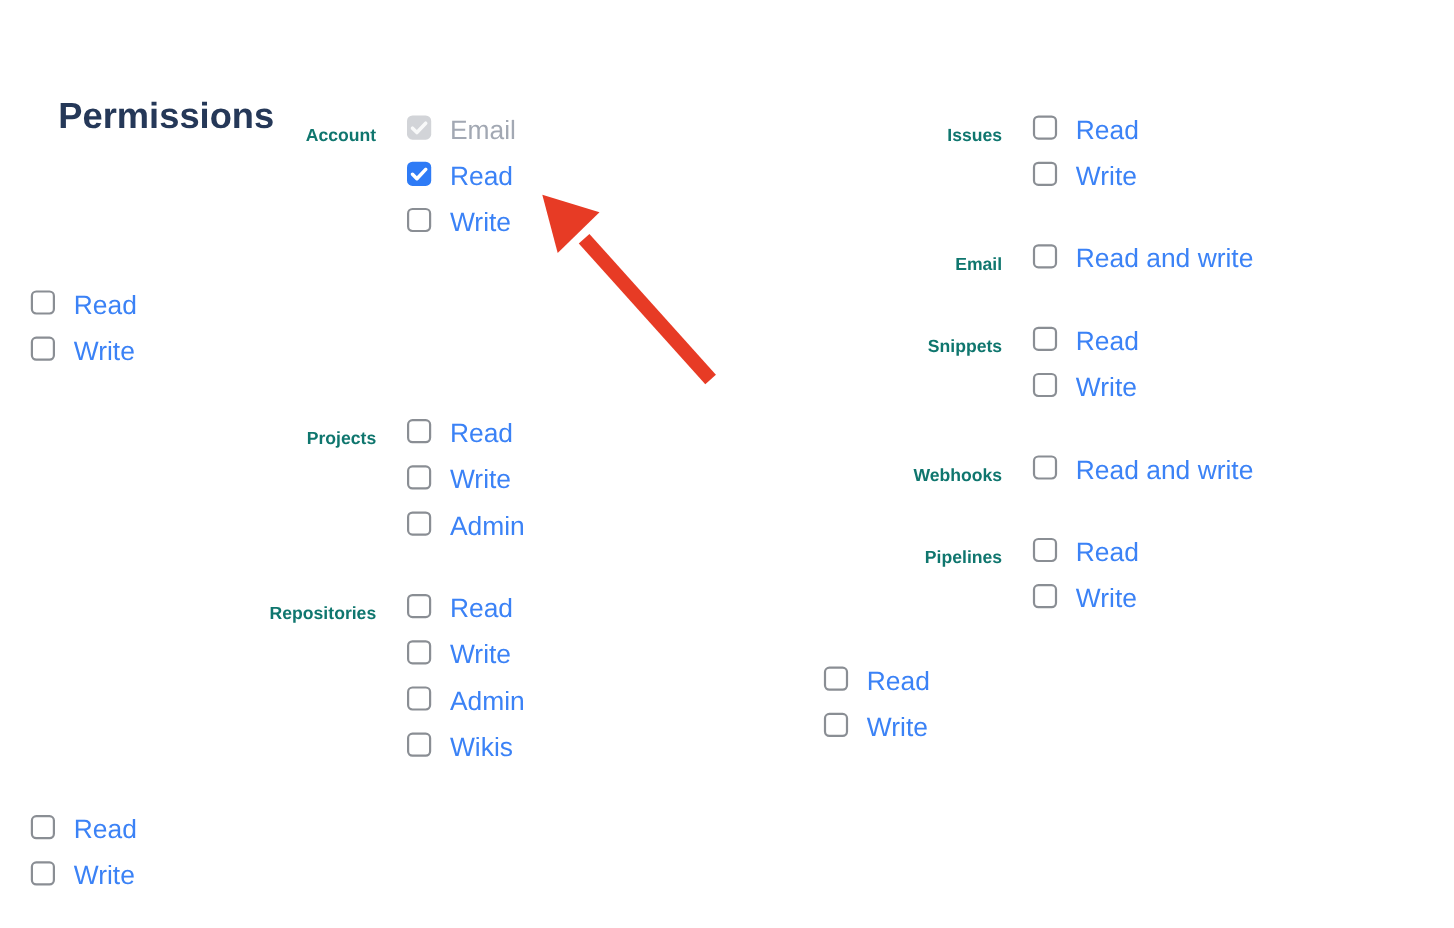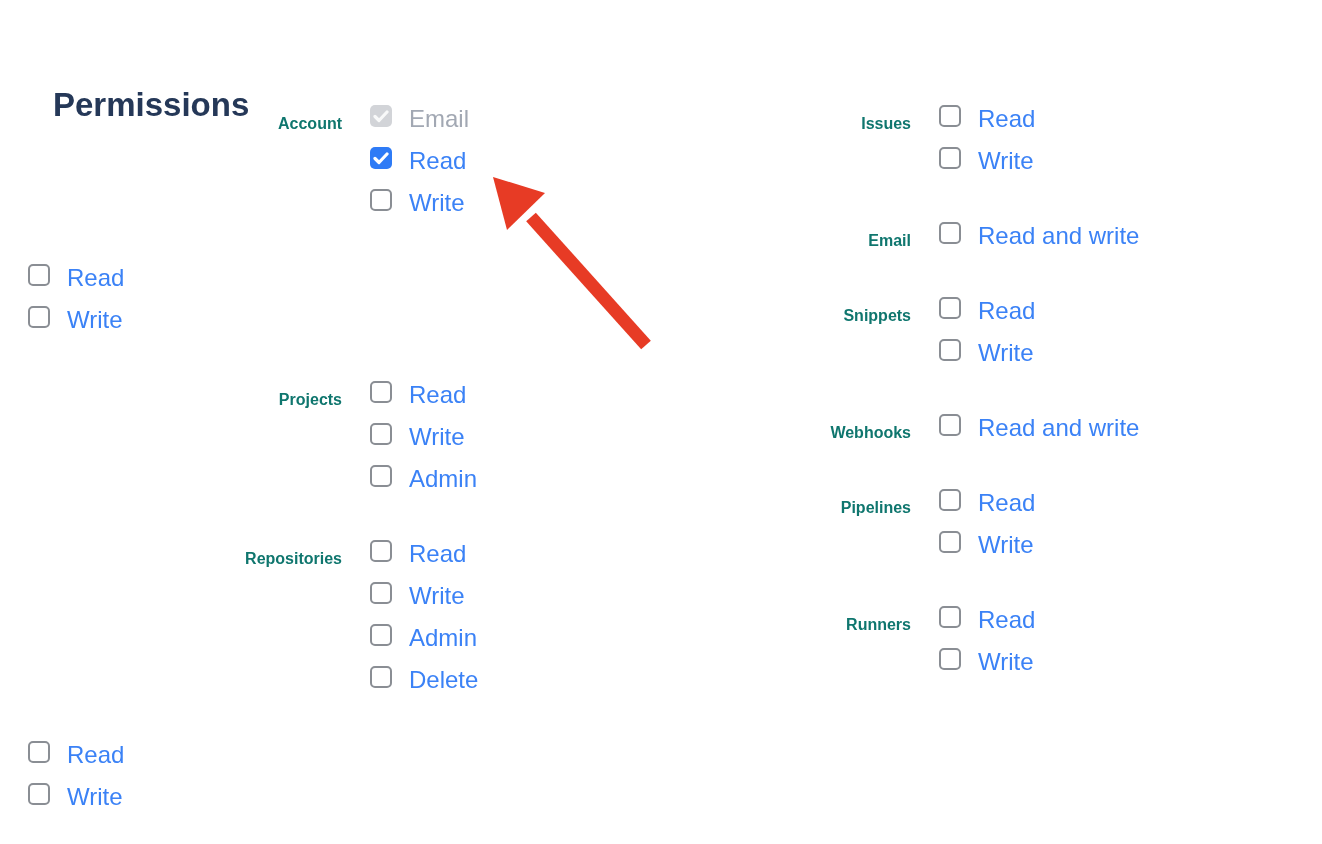--- a/index.html
+++ b/index.html
@@ -156,21 +156,21 @@
         <label class="option">
           <span class="checkbox cb-unchecked"></span>
           <span class="option-label">Write</span>
         </label>
         <label class="option">
           <span class="checkbox cb-unchecked"></span>
           <span class="option-label">Admin</span>
         </label>
         <label class="option">
           <span class="checkbox cb-unchecked"></span>
-          <span class="option-label">Delete</span>
+          <span class="option-label">Wikis</span>
         </label>
       </div>
     </div>
     <div class="group">
       <div class="options">
         <label class="option">
           <span class="checkbox cb-unchecked"></span>
           <span class="option-label">Read</span>
         </label>
         <label class="option">
@@ -232,21 +232,20 @@
           <span class="checkbox cb-unchecked"></span>
           <span class="option-label">Read</span>
         </label>
         <label class="option">
           <span class="checkbox cb-unchecked"></span>
           <span class="option-label">Write</span>
         </label>
       </div>
     </div>
     <div class="group">
-      <div class="group-label">Runners</div>
       <div class="options">
         <label class="option">
           <span class="checkbox cb-unchecked"></span>
           <span class="option-label">Read</span>
         </label>
         <label class="option">
           <span class="checkbox cb-unchecked"></span>
           <span class="option-label">Write</span>
         </label>
       </div>

